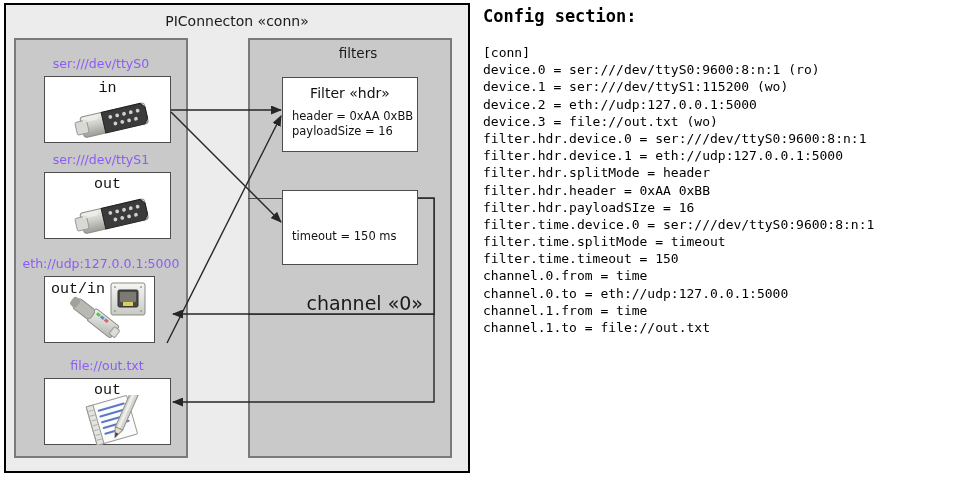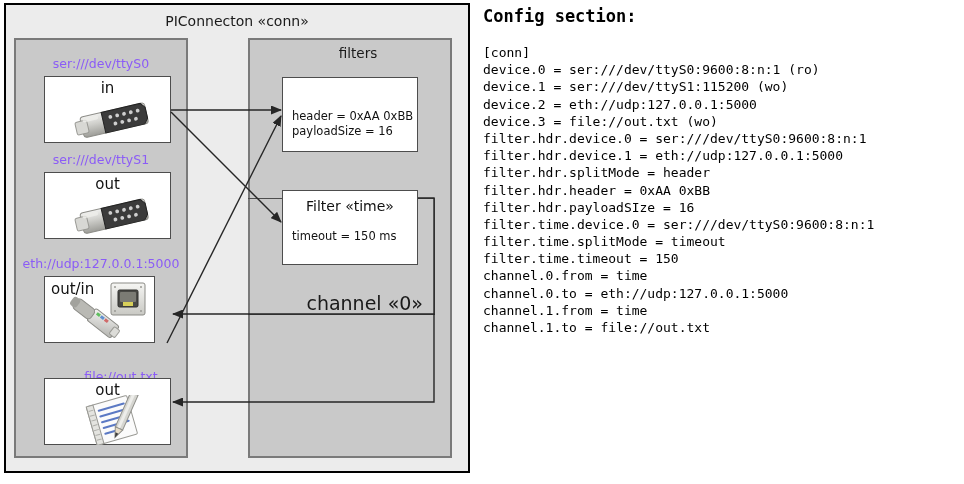--- a/index.html
+++ b/index.html
@@ -80,20 +80,21 @@
     background: #ffffff;
     border: 1.5px solid #4d4d4d;
     box-sizing: border-box;
   }
   .device-card .dir-label {
     position: absolute;
     font-size: 15px;
     line-height: 17px;
     color: #111111;
     z-index: 3;
+    font-family: Liberation Mono, monospace;
   }
   .dir-center { left: 0; top: 3px; width: 100%; text-align: center; }
   .dir-left   { left: 6px; top: 4px; }
 
   
   .icon-wrap { position: absolute; }
 
   
   .filter-card {
     position: absolute;
@@ -270,21 +271,21 @@
           <rect x="28" y="35" width="4" height="3" fill="#5fbf5f"></rect>
           <rect x="33" y="35" width="4" height="3" fill="#5f8fd0"></rect>
           <rect x="38" y="35" width="4" height="3" fill="#d06a6a"></rect>
           <rect x="4" y="35" width="22" height="12" rx="4" fill="#b9b9b4" stroke="#8b8b86" stroke-width="1"></rect>
           <rect x="0" y="36" width="8" height="10" rx="3" fill="#a2a29d"></rect>
         </g>
       </svg>
     </span>
   </div>
 
-  <div class="device-caption" style="left:31px; top:358px; width:180px;margin-top:11px;">file://out.txt</div>
+  <div class="device-caption" style="left:17px; top:358px; width:180px;">file://out.txt</div>
   <div class="device-card" style="left:44px; top:378px; width:127px; height:67px;">
     <div class="dir-label dir-center">out</div>
     <span class="icon-wrap" style="left:34px; top:16px;">
       <svg width="76" height="50" viewBox="0 0 76 50">
         <g transform="rotate(-16 38 25)">
           <rect x="12" y="4" width="42" height="40" rx="1.5" fill="#fbfbfb" stroke="#9a9a95" stroke-width="1"></rect>
           <rect x="12" y="4" width="7" height="40" fill="#e4e4e0" stroke="#9a9a95" stroke-width="1"></rect>
           <g stroke="#b0b0ab" stroke-width="1">
             <line x1="13" y1="9" x2="18" y2="9"></line>
               <line x1="13" y1="14" x2="18" y2="14"></line>
@@ -315,26 +316,26 @@
 
   <div class="panel" id="filters-panel">
     <div class="panel-title">filters</div>
   </div>
 
   <div class="channel-box" style="left:248px; top:198px; width:187px; height:117px;">
     <span class="channel-label">channel «0»</span>
   </div>
 
   <div class="filter-card" style="left:282px; top:77px; width:136px; height:75px;">
+    <div class="filter-title">Filter «hdr»</div>
     <div class="filter-attrs" style="top:31px;">header = 0xAA 0xBB</div>
     <div class="filter-attrs" style="top:46px;">payloadSize = 16</div>
   </div>
 
   <div class="filter-card" style="left:282px; top:190px; width:136px; height:75px;">
-    <div class="filter-title">Filter «time»</div>
     <div class="filter-attrs" style="top:38px;">timeout = 150 ms</div>
   </div>
 
   <svg id="arrow-layer">
     <defs>
       <marker id="ah" markerWidth="11" markerHeight="9" refX="10" refY="4.5" orient="auto" markerUnits="userSpaceOnUse">
         <path d="M0,0 L11,4.5 L0,9 z" fill="#262626"></path>
       </marker>
     </defs>
 

